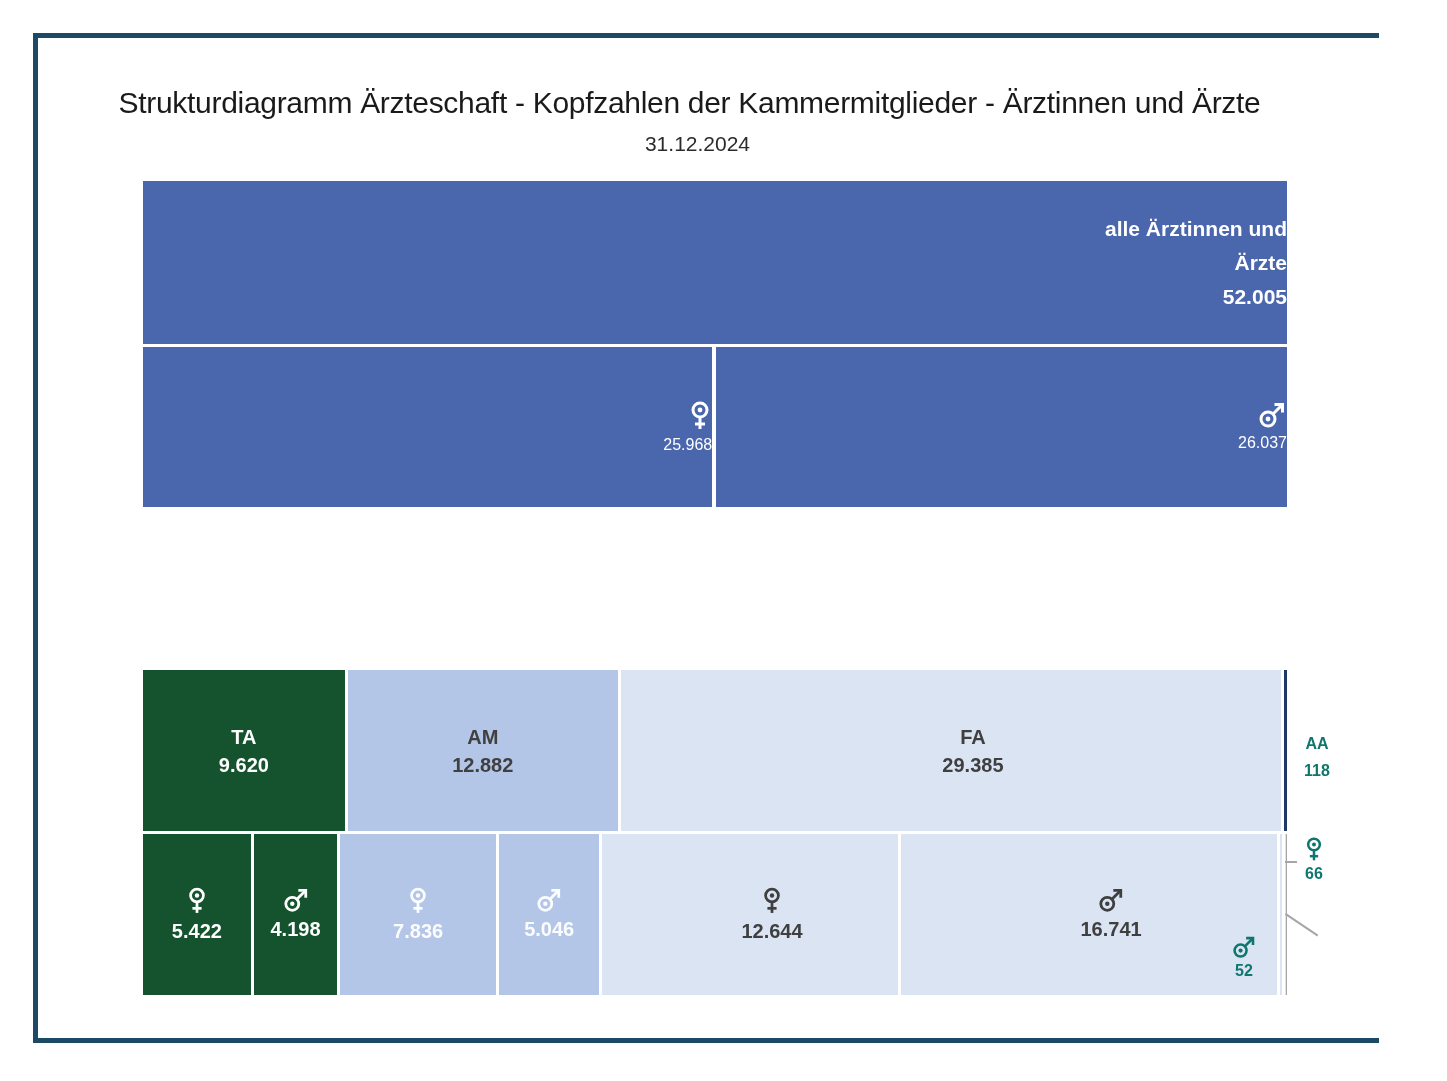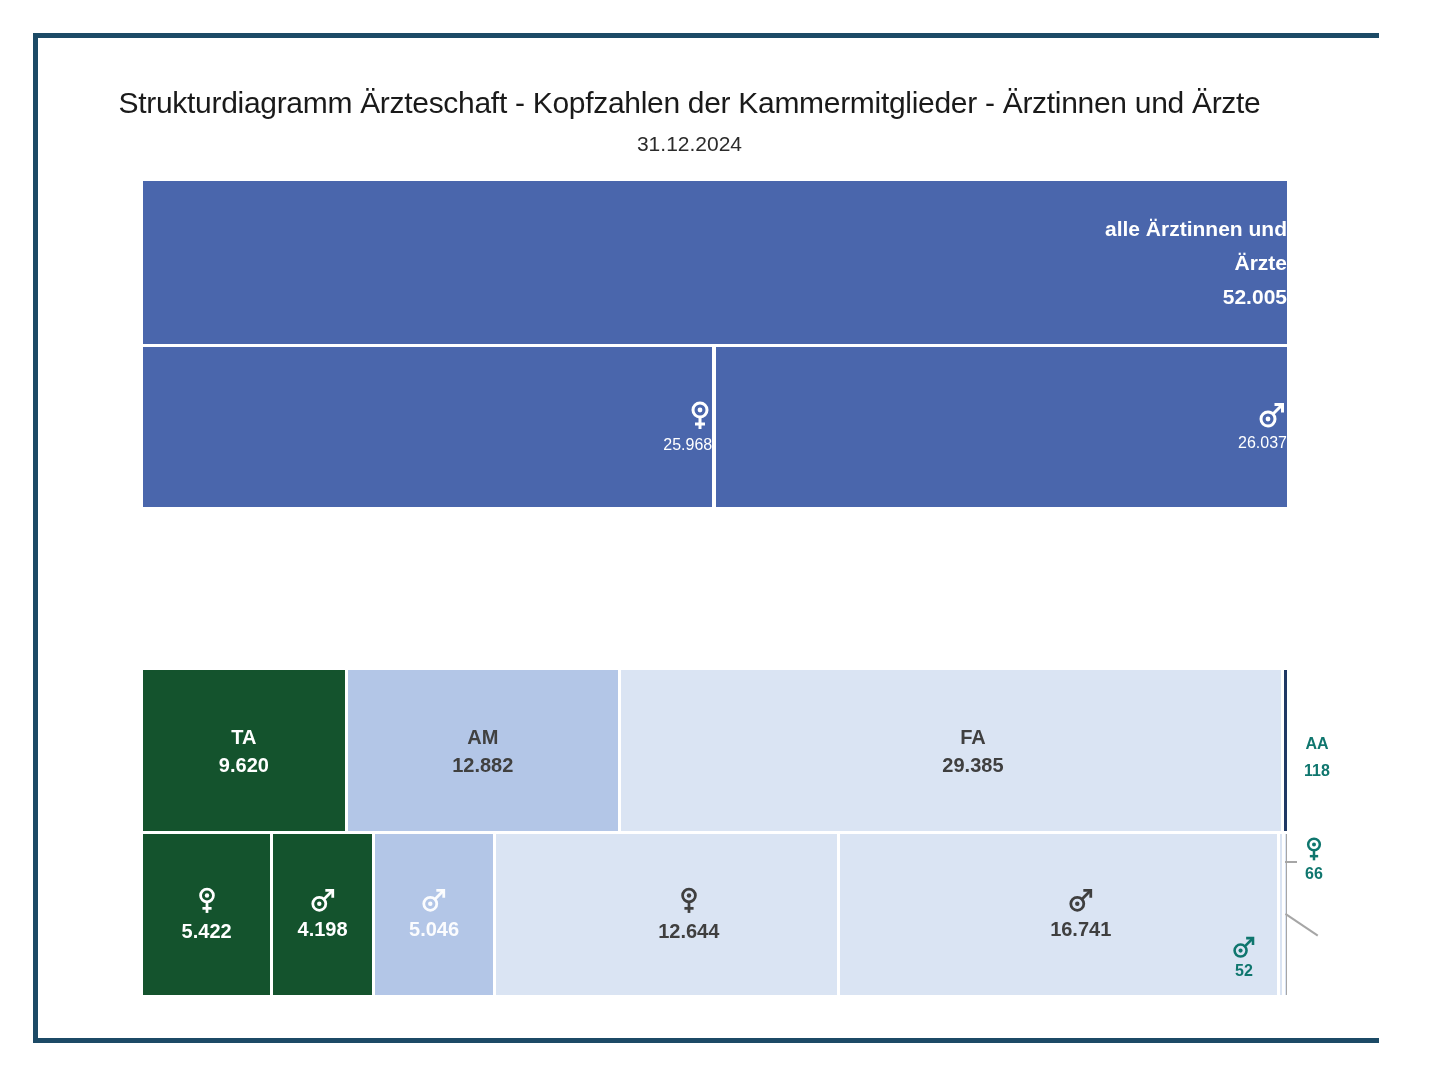--- a/index.html
+++ b/index.html
@@ -2,21 +2,21 @@
 <html><head>
 <meta charset="utf-8">
 <style>
   html,body{margin:0;padding:0;background:#ffffff;}
   #stage{position:relative;width:1379px;height:1081px;background:#ffffff;overflow:hidden;
          font-family:"Liberation Sans","DejaVu Sans",sans-serif;}
   .frame{position:absolute;left:33px;top:33px;width:1376px;height:1010px;
          border:5px solid #1c4a66;box-sizing:border-box;}
   .title{position:absolute;left:0;top:86px;width:100%;text-align:center;
          font-size:30px;color:#1a1a1a;letter-spacing:-0.3px;}
-  .subtitle{position:absolute;left:0;top:132px;width:100%;text-align:center;
+  .subtitle{position:absolute;left:8px;top:132px;width:100%;text-align:center;
          font-size:21px;color:#2b2b2b;}
   .chart{position:absolute;left:143px;top:181px;width:1144px;}
   .row-root{height:163px;background:#4a66ac;color:#ffffff;display:flex;flex-direction:column;
          justify-content:center;align-items:flex-end;text-align:center;
          font-weight:bold;font-size:21px;line-height:34px;margin-bottom:3px;}
   .row-gender{height:160px;display:flex;gap:4px;}
   .row-gender .cell{background:#4a66ac;color:#ffffff;flex-basis:0;display:flex;flex-direction:column;
          justify-content:center;align-items:flex-end;}
   .spacer{height:163px;background:#ffffff;}
   .row-cat{height:161px;display:flex;gap:3px;}
@@ -117,20 +117,26 @@
             <use href="#sym-female"></use>
           </svg>
         <div class="val">5.422</div>
       </div>
       <div class="cell bg-ta" style="flex-grow: 4198;">
         <svg class="gicon" width="28" height="26" viewBox="0 0 30 28">
             <use href="#sym-male"></use>
           </svg>
         <div class="val">4.198</div>
       </div>
+      <div class="cell bg-am lighttext" style="flex-grow: 7836;">
+        <svg class="gicon" width="22" height="30" viewBox="0 0 24 32">
+            <use href="#sym-female"></use>
+          </svg>
+        <div class="val">7.836</div>
+      </div>
       <div class="cell bg-am lighttext" style="flex-grow: 5046;">
         <svg class="gicon" width="28" height="26" viewBox="0 0 30 28">
             <use href="#sym-male"></use>
           </svg>
         <div class="val">5.046</div>
       </div>
       <div class="cell bg-fa" style="flex-grow: 12644;">
         <svg class="gicon" width="22" height="30" viewBox="0 0 24 32">
             <use href="#sym-female"></use>
           </svg>

